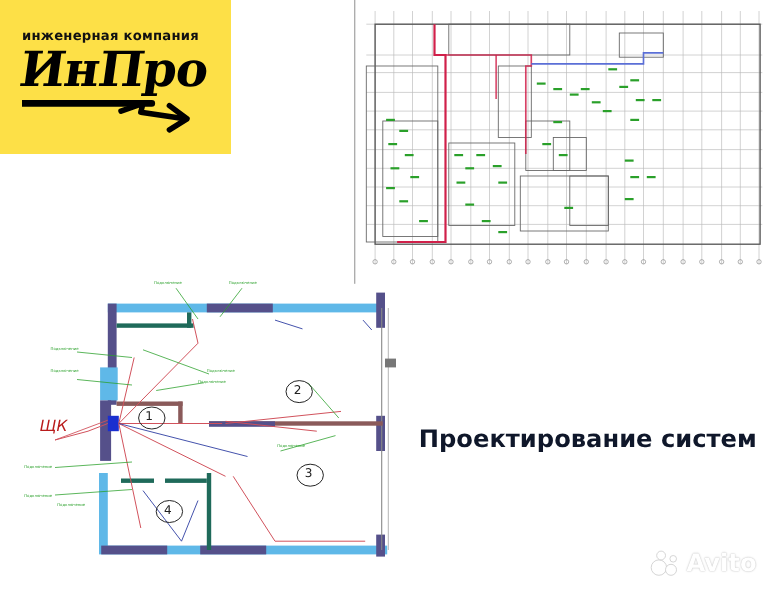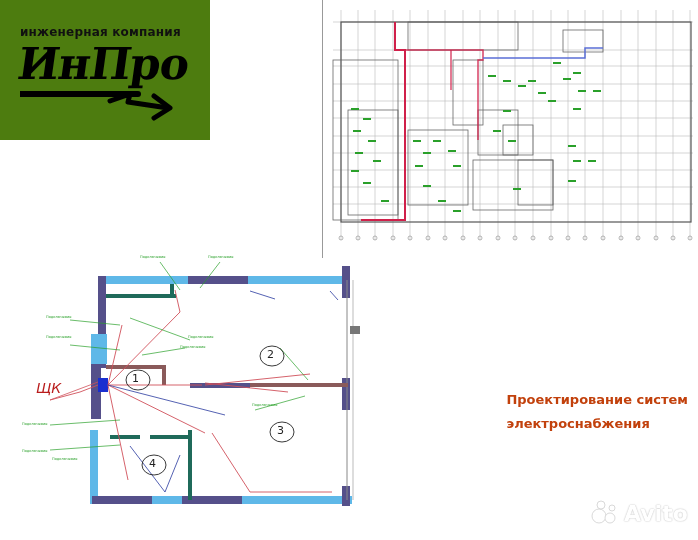--- a/index.html
+++ b/index.html
@@ -1,26 +1,26 @@
 <!DOCTYPE html>
 <html><head>
 <meta charset="utf-8">
 <style>
   html,body{margin:0;padding:0;background:#fff;}
   body{width:698px;height:540px;position:relative;overflow:hidden;font-family:"DejaVu Sans",sans-serif;}
   .abs{position:absolute;}
-  #logo-block{left:0;top:0;width:210px;height:140px;background:#4d7c0f;}
+  #logo-block{left:0;top:0;width:210px;height:140px;background:#fde047;}
   #logo-sub{left:20px;top:25px;font-size:12px;font-weight:bold;color:#111;letter-spacing:0.2px;font-family:"DejaVu Sans",sans-serif;}
   #logo-main{left:18px;top:38px;font-size:44px;font-weight:bold;color:#000;font-family:"DejaVu Serif",serif;letter-spacing:-1px;transform:skewX(-8deg);line-height:52px;}
   #logo-arrow{left:20px;top:88px;}
   #plan-top{left:322px;top:0;width:376px;height:258px;background:#fff;border-left:1px solid #999;}
   #plan-bottom{left:20px;top:250px;width:360px;height:290px;}
-  #tagline{right:10px;top:388px;text-align:left;font-weight:bold;font-size:13px;line-height:24px;color:#c2410c;font-family:"DejaVu Sans",sans-serif;}
+  #tagline{right:10px;top:388px;text-align:center;font-weight:bold;font-size:22px;line-height:24px;color:#0f172a;font-family:"DejaVu Sans",sans-serif;}
   #tagline div{white-space:nowrap;}
-  #avito{left:590px;top:500px;display:flex;align-items:center;gap:4px;}
+  #avito{left:590px;top:500px;display:flex;gap:4px;}
   #avito-text{font-size:22px;font-weight:bold;color:#fff;text-shadow:0 0 2px #cfcfcf,0 0 1px #bbb;font-family:"DejaVu Sans",sans-serif;}
 </style>
 </head>
 <body>
 
 <div id="logo-block" class="abs">
   <div id="logo-sub" class="abs">инженерная компания</div>
   <div id="logo-main" class="abs">ИнПро</div>
   <svg id="logo-arrow" class="abs" width="156" height="34">
     <path d="M0 6 L118 6" stroke="#000" stroke-width="6" stroke-linecap="round" fill="none"></path>
@@ -234,21 +234,20 @@
   </svg>
   <div class="abs" style="left:112px;top:122px;font-size:11px;color:#222;">1</div>
   <div class="abs" style="left:247px;top:98px;font-size:11px;color:#222;">2</div>
   <div class="abs" style="left:257px;top:174px;font-size:11px;color:#222;">3</div>
   <div class="abs" style="left:129px;top:207px;font-size:11px;color:#222;">4</div>
   <div class="abs" style="left:16px;top:130px;font-size:14px;color:#b91c1c;font-style:italic;">ЩК</div>
 </div>
 
 <div id="tagline" class="abs">
   <div>Проектирование систем</div>
-  <div>электроснабжения</div>
 </div>
 
 <div id="avito" class="abs">
   <svg width="30" height="26">
     <g fill="#fff" stroke="#cfcfcf" stroke-width="0.8">
       <circle cx="9" cy="16" r="7"></circle>
         <circle cx="20" cy="18" r="5"></circle>
         <circle cx="11" cy="5" r="4"></circle>
         <circle cx="22" cy="8" r="3"></circle>
     </g>

